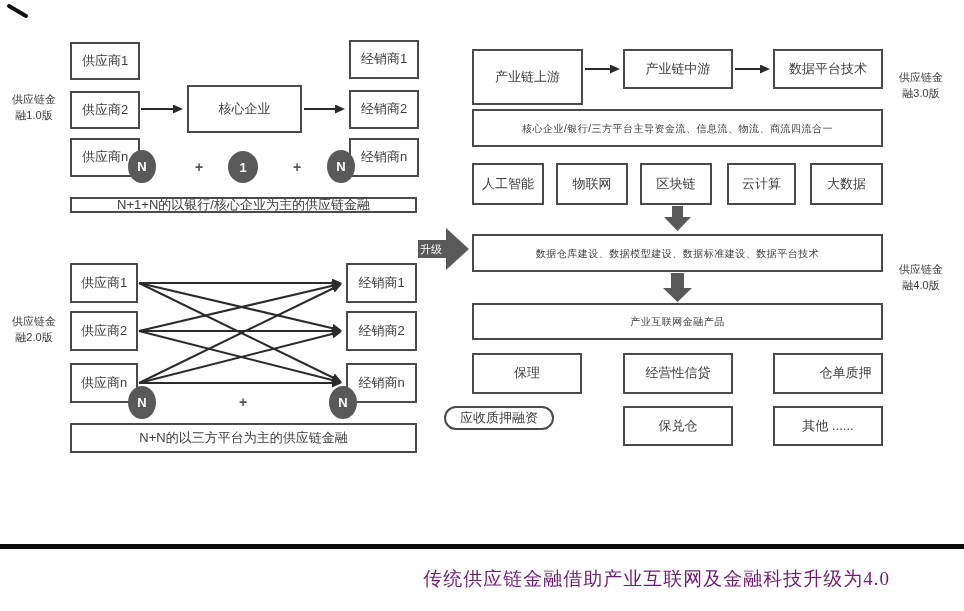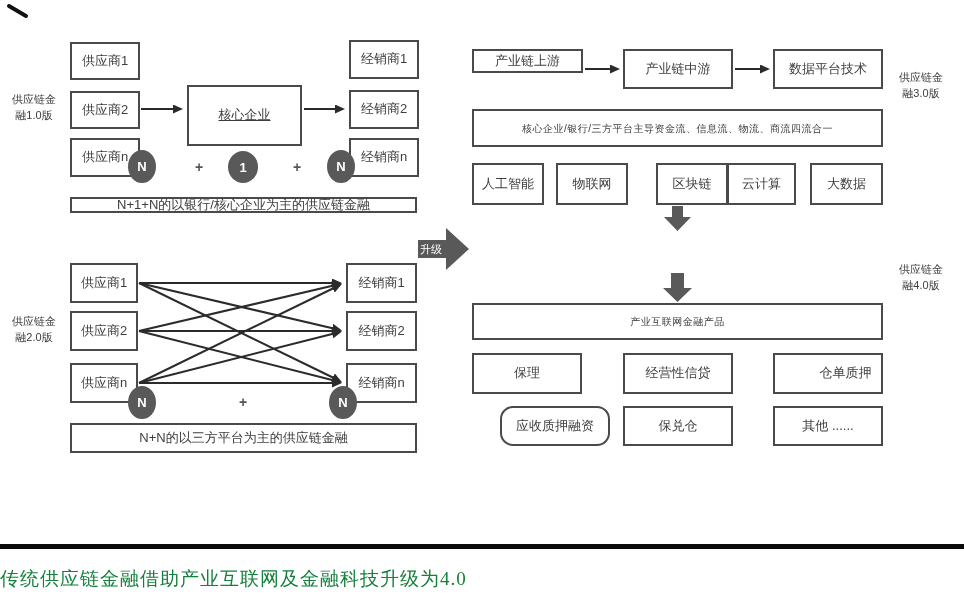--- a/index.html
+++ b/index.html
@@ -22,23 +22,23 @@
     display:flex;align-items:center;justify-content:center;
     font-size:13px;font-weight:700;z-index:5;
   }
   .plus{
     position:absolute;font-size:14px;font-weight:700;color:#555;z-index:4;
     display:flex;align-items:center;justify-content:center;
   }
   #arrowlayer{position:absolute;left:0;top:0;z-index:2;}
   .rule{position:absolute;left:0;top:544px;width:964px;height:5px;background:#0b0b0b;}
   .caption{
-    position:absolute;left:0;top:566px;width:890px;text-align:left;
+    position:absolute;left:0;top:566px;width:890px;text-align:right;
     font-family:"Liberation Serif","DejaVu Serif",serif;
-    font-size:19px;color:#15803d;letter-spacing:1px;
+    font-size:19px;color:#701a75;letter-spacing:1px;
   }
   .upg-text{font-size:11px;font-weight:500;fill:#ffffff;}
 </style>
 </head>
 <body>
 
 <div id="canvas">
 
   <svg id="arrowlayer" width="964" height="611">
     <defs>
@@ -82,21 +82,21 @@
 
   <div class="mlabel" style="left:4px;top:92px;width:60px;">
     <span style="display:block">供应链金</span>
     <span style="display:block">融1.0版</span>
   </div>
 
   <div class="bx" style="left:70px;top:42px;width:70px;height:38px;">供应商1</div>
   <div class="bx" style="left:70px;top:91px;width:70px;height:38px;">供应商2</div>
   <div class="bx" style="left:70px;top:138px;width:70px;height:39px;">供应商n</div>
 
-  <div class="bx" style="left:187px;top:85px;width:115px;height:61px;text-decoration:underline;">核心企业</div>
+  <div class="bx" style="left:187px;top:85px;width:115px;height:48px;">核心企业</div>
 
   <div class="bx" style="left:349px;top:40px;width:70px;height:39px;">经销商1</div>
   <div class="bx" style="left:349px;top:90px;width:70px;height:39px;">经销商2</div>
   <div class="bx" style="left:349px;top:138px;width:70px;height:39px;">经销商n</div>
 
   <div class="circ" style="left:128px;top:150px;width:28px;height:33px;">N</div>
   <div class="plus" style="left:192px;top:158px;width:14px;height:18px;">+</div>
   <div class="circ" style="left:228px;top:151px;width:30px;height:32px;">1</div>
   <div class="plus" style="left:290px;top:158px;width:14px;height:18px;">+</div>
   <div class="circ" style="left:327px;top:150px;width:28px;height:33px;">N</div>
@@ -115,49 +115,50 @@
   <div class="bx" style="left:346px;top:263px;width:71px;height:40px;">经销商1</div>
   <div class="bx" style="left:346px;top:311px;width:71px;height:40px;">经销商2</div>
   <div class="bx" style="left:346px;top:363px;width:71px;height:40px;">经销商n</div>
 
   <div class="circ" style="left:128px;top:386px;width:28px;height:33px;">N</div>
   <div class="plus" style="left:236px;top:393px;width:14px;height:18px;">+</div>
   <div class="circ" style="left:329px;top:386px;width:28px;height:33px;">N</div>
 
   <div class="bx" style="left:70px;top:423px;width:347px;height:30px;">N+N的以三方平台为主的供应链金融</div>
 
-  <div class="bx" style="left:472px;top:49px;width:111px;height:24px;">产业链上游</div>
+  <div class="bx" style="left:472px;top:49px;width:111px;height:56px;">产业链上游</div>
   <div class="bx" style="left:623px;top:49px;width:110px;height:40px;">产业链中游</div>
   <div class="bx" style="left:773px;top:49px;width:110px;height:40px;">数据平台技术</div>
 
   <div class="mlabel" style="left:886px;top:70px;width:70px;">
     <span style="display:block">供应链金</span>
     <span style="display:block">融3.0版</span>
   </div>
 
   <div class="bx widebx" style="left:472px;top:109px;width:411px;height:38px;">核心企业/银行/三方平台主导资金流、信息流、物流、商流四流合一</div>
 
   <div class="bx" style="left:472px;top:163px;width:72px;height:42px;">人工智能</div>
   <div class="bx" style="left:556px;top:163px;width:72px;height:42px;">物联网</div>
-  <div class="bx" style="left:640px;top:163px;width:72px;height:42px;margin-left:16px;">区块链</div>
+  <div class="bx" style="left:640px;top:163px;width:72px;height:42px;">区块链</div>
   <div class="bx" style="left:727px;top:163px;width:69px;height:42px;">云计算</div>
   <div class="bx" style="left:810px;top:163px;width:73px;height:42px;">大数据</div>
 
+  <div class="bx widebx" style="left:472px;top:234px;width:411px;height:38px;">数据仓库建设、数据模型建设、数据标准建设、数据平台技术</div>
 
   <div class="mlabel" style="left:886px;top:262px;width:70px;">
     <span style="display:block">供应链金</span>
     <span style="display:block">融4.0版</span>
   </div>
 
   <div class="bx widebx" style="left:472px;top:303px;width:411px;height:37px;text-align:center;">产业互联网金融产品</div>
 
   <div class="bx" style="left:472px;top:353px;width:110px;height:41px;">保理</div>
   <div class="bx" style="left:623px;top:353px;width:110px;height:41px;">经营性信贷</div>
   <div class="bx" style="left:773px;top:353px;width:110px;height:41px;padding-left:35px;">仓单质押</div>
 
-  <div class="bx" style="left:500px;top:406px;width:110px;height:40px;border-radius:13px;">应收质押融资</div>
+  <div class="bx" style="left:444px;top:406px;width:110px;height:24px;border-radius:13px;">应收质押融资</div>
   <div class="bx" style="left:623px;top:406px;width:110px;height:40px;">保兑仓</div>
   <div class="bx" style="left:773px;top:406px;width:110px;height:40px;">其他 ......</div>
 
   <div class="rule"></div>
   <div class="caption">传统供应链金融借助产业互联网及金融科技升级为4.0</div>
 
 </div>
 
 </body></html>

